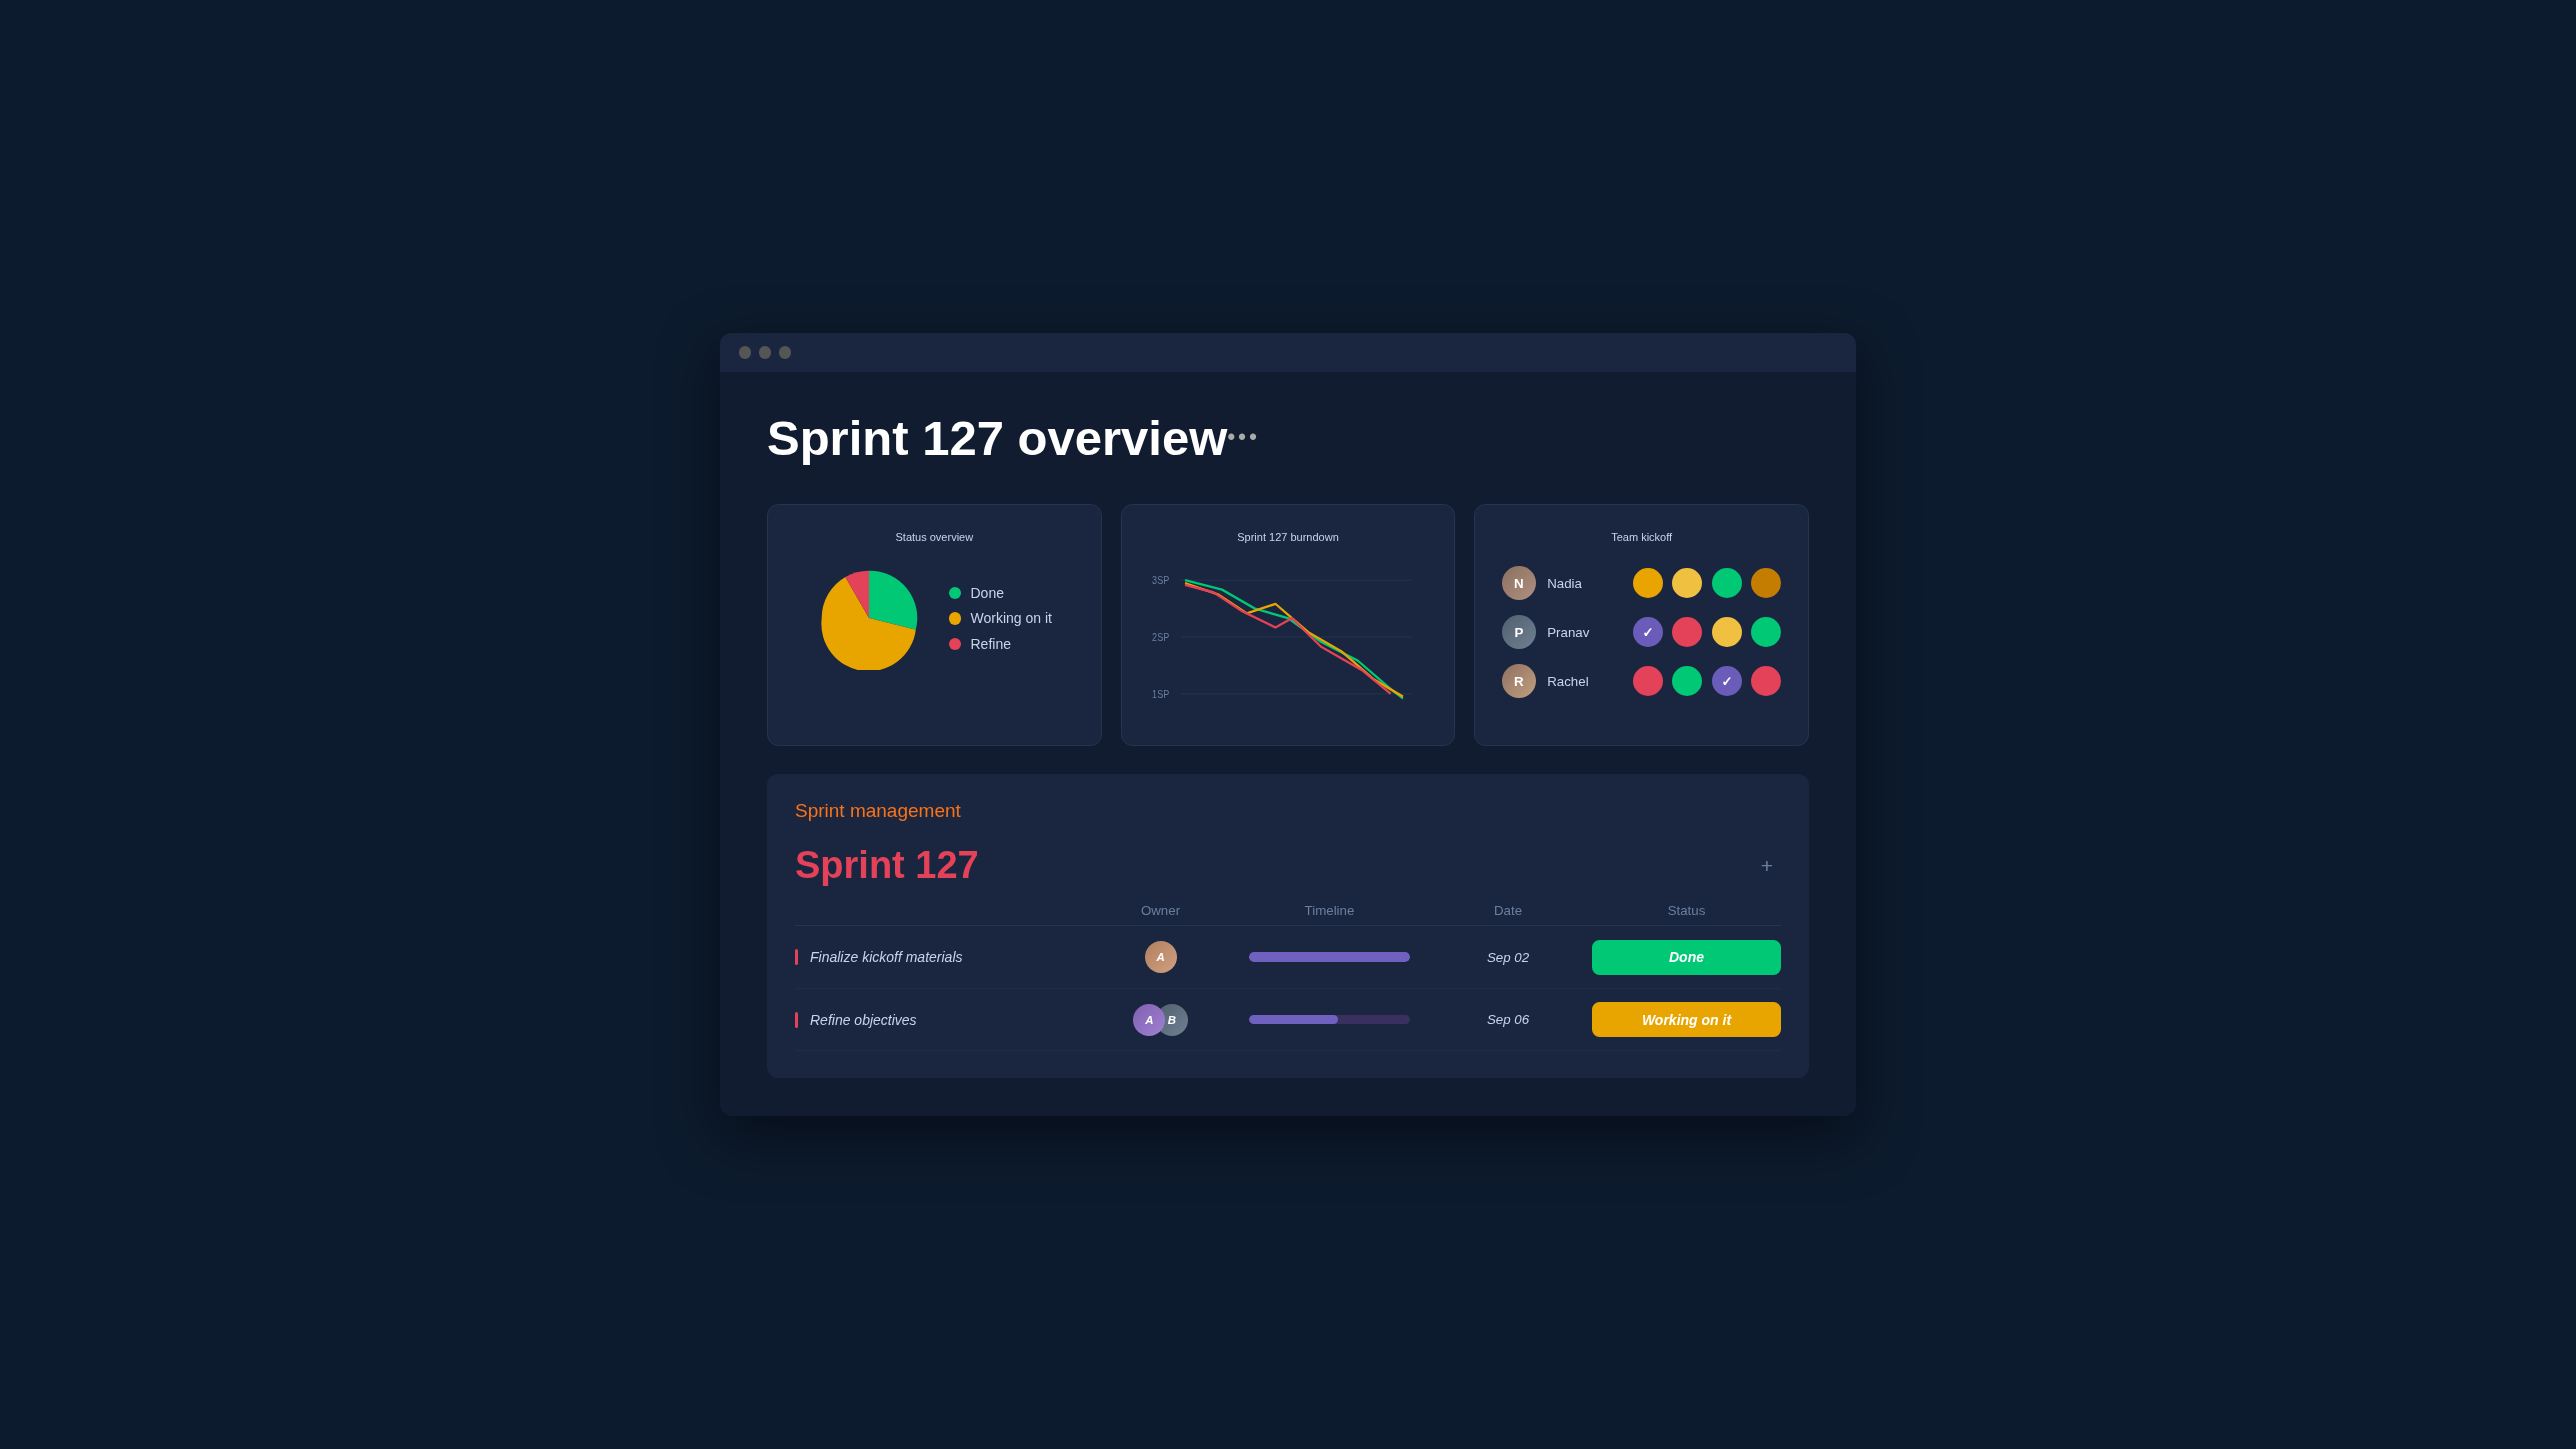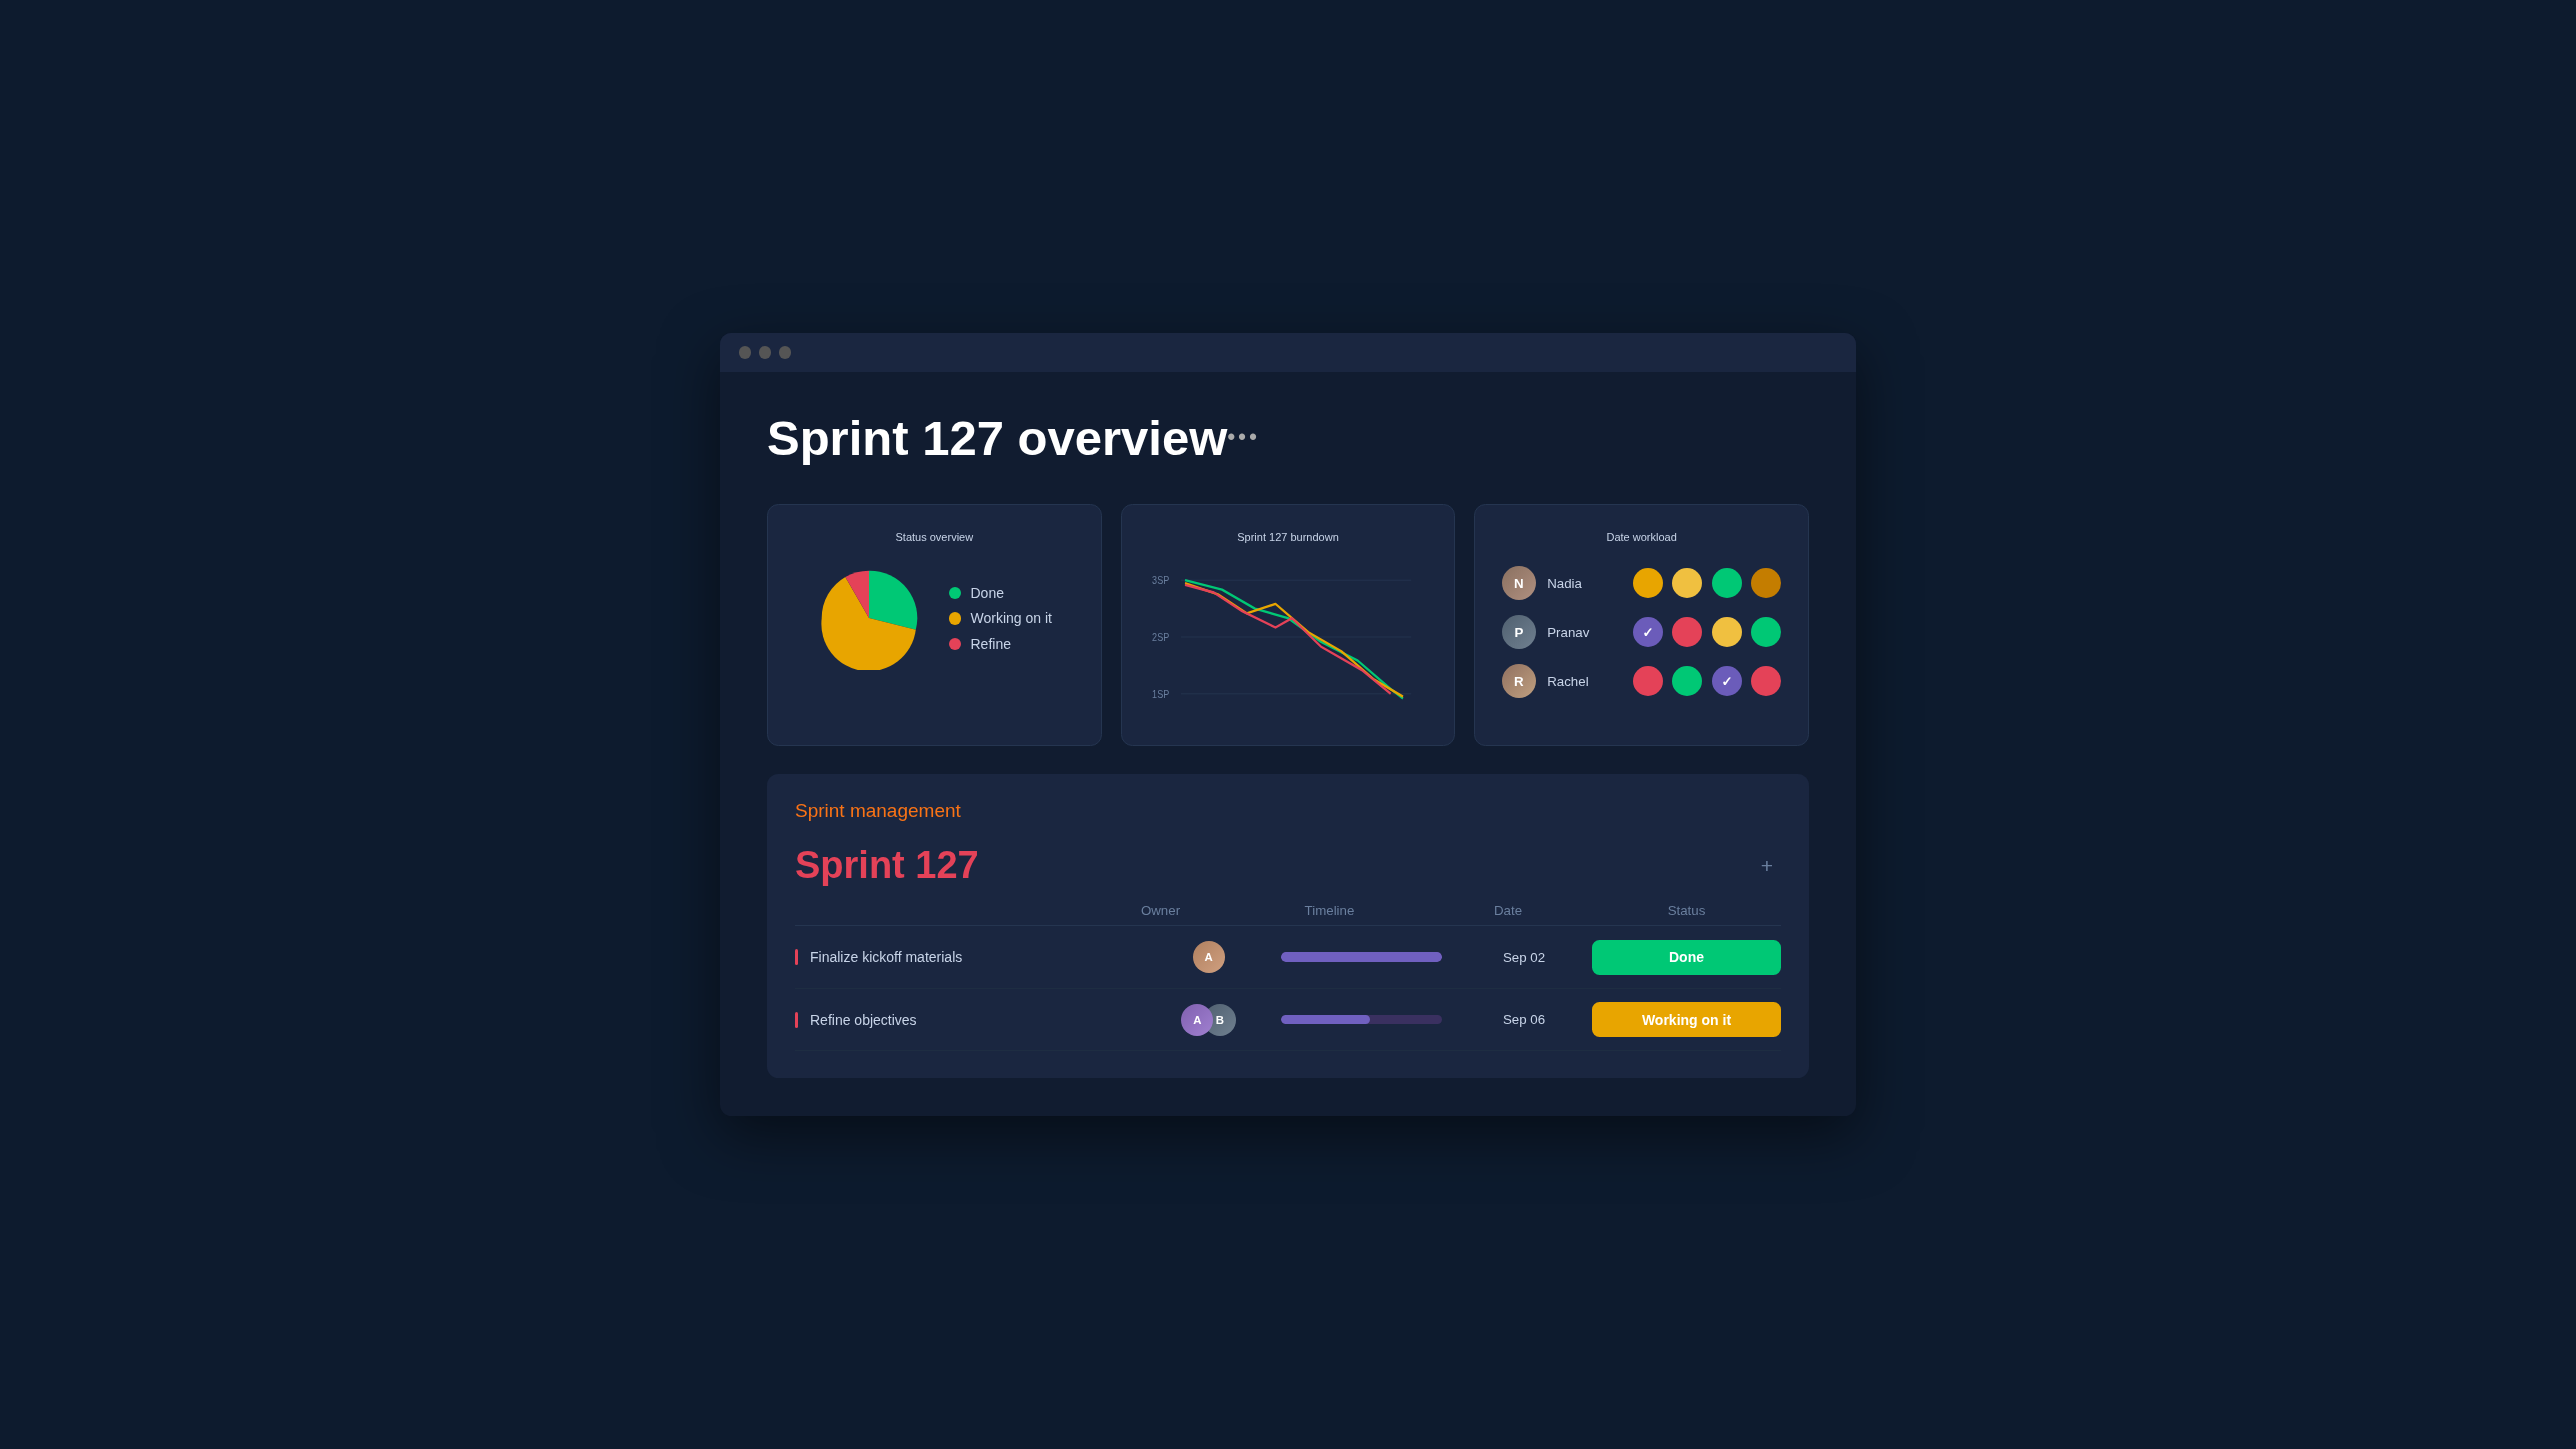--- a/index.html
+++ b/index.html
@@ -210,24 +210,25 @@
     }
     .sprint-col-header {
       text-align: center;
     }
     .sprint-col-header:first-child {
       text-align: left;
     }
     .sprint-task-row {
       display: grid;
       grid-template-columns: 1fr 95px 189px 114px 189px;
-      gap: 11px;
+      gap: 27px;
       padding: 13.3px 0;
       border-bottom: 0.9px solid #1e2d42;
       align-items: center;
+      font-style: italic;
     }
     .task-name {
       color: #c8d4e8;
       font-size: 14px;
       padding-left: 11.4px;
       position: relative;
     }
     .task-name-with-bar {
       position: relative;
       padding-left: 15px;
@@ -377,21 +378,21 @@
             <polyline points="45,15 90,25 130,45 170,55 210,80 255,100 295,130 310,140" fill="none" stroke="#00c875" stroke-width="2.5" stroke-linejoin="round"></polyline>
 
             <polyline points="45,18 85,30 120,50 155,40 195,70 235,90 275,120 310,138" fill="none" stroke="#e8a500" stroke-width="2.5" stroke-linejoin="round"></polyline>
 
             <polyline points="45,20 80,28 115,48 155,65 175,55 210,85 260,110 295,135" fill="none" stroke="#e44258" stroke-width="2.5" stroke-linejoin="round"></polyline>
           </svg>
         </div>
       </div>
 
       <div class="card">
-        <div class="card-title">Date workload</div>
+        <div class="card-title">Team kickoff</div>
         <div class="workload-table">
 
           <div class="workload-row">
             <div class="avatar">
               <div class="avatar-img" style="background:linear-gradient(135deg,#8a7060,#b09080)">N</div>
             </div>
             <span class="person-name">Nadia</span>
             <div class="status-dots-row">
               <div class="status-dot orange"></div>
               <div class="status-dot yellow"></div>

